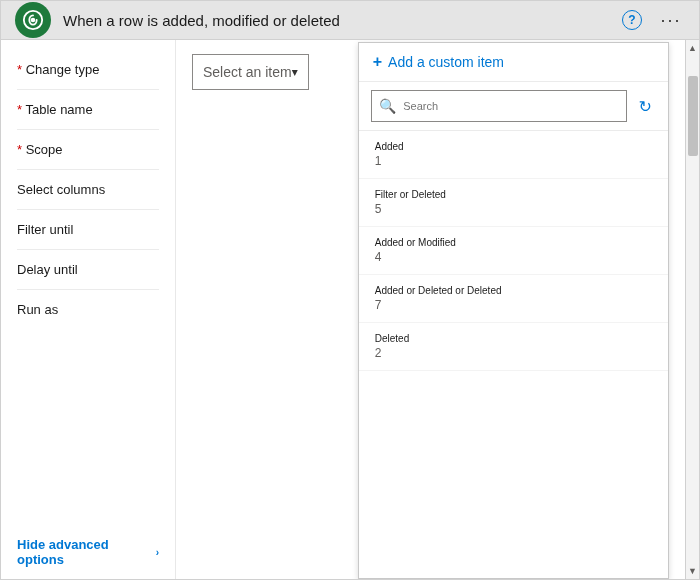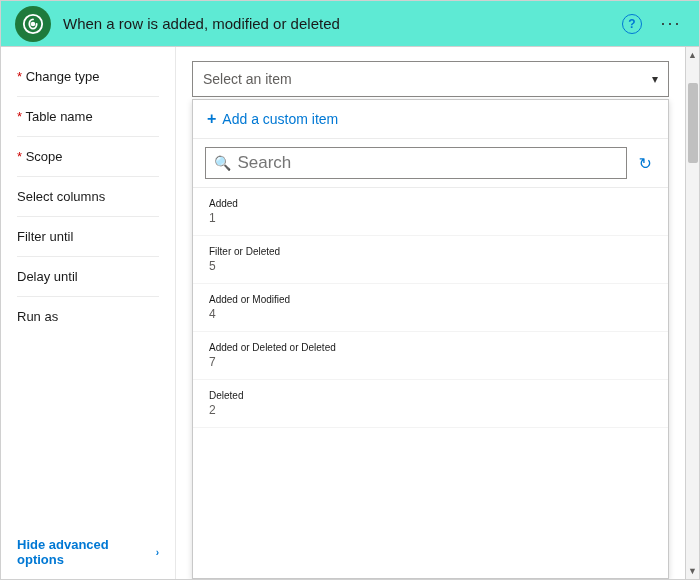--- a/index.html
+++ b/index.html
@@ -18,24 +18,24 @@
       background: #fff;
       border: 1px solid #d0d0d0;
       display: flex;
       flex-direction: column;
     }
 
     
     .header {
       display: flex;
       align-items: center;
-      background: #5eead4;
+      background: #e5e5e5;
       border-bottom: 1px solid #d0d0d0;
       padding: 10px 14px;
-      height: 46px;
+      height: 39px;
       flex-shrink: 0;
     }
 
     .header-icon {
       width: 36px;
       height: 36px;
       background: #1e7a3c;
       border-radius: 50%;
       display: flex;
       align-items: center;
@@ -126,23 +126,24 @@
       align-items: center;
       gap: 4px;
       text-decoration: none;
       font-weight: bold;
     }
 
     
     .right-panel {
       flex: 1;
       display: flex;
-      flex-direction: column;
+      flex-direction: row;
       position: relative;
       overflow: hidden;
+      gap: 17px;
     }
 
     .select-box {
       margin: 14px 16px 0 16px;
       height: 36px;
       border: 1px solid #8a8886;
       background: #fff;
       display: flex;
       align-items: center;
       padding: 0 10px;
@@ -206,21 +207,21 @@
       display: flex;
       align-items: center;
       padding: 0 8px;
       height: 32px;
       gap: 6px;
     }
 
     .search-input-wrap input {
       border: none;
       outline: none;
-      font-size: 17px;
+      font-size: 11px;
       width: 100%;
       color: #323130;
     }
 
     .search-icon {
       color: #605e5c;
       font-size: 14px;
     }
 
     .refresh-btn {

